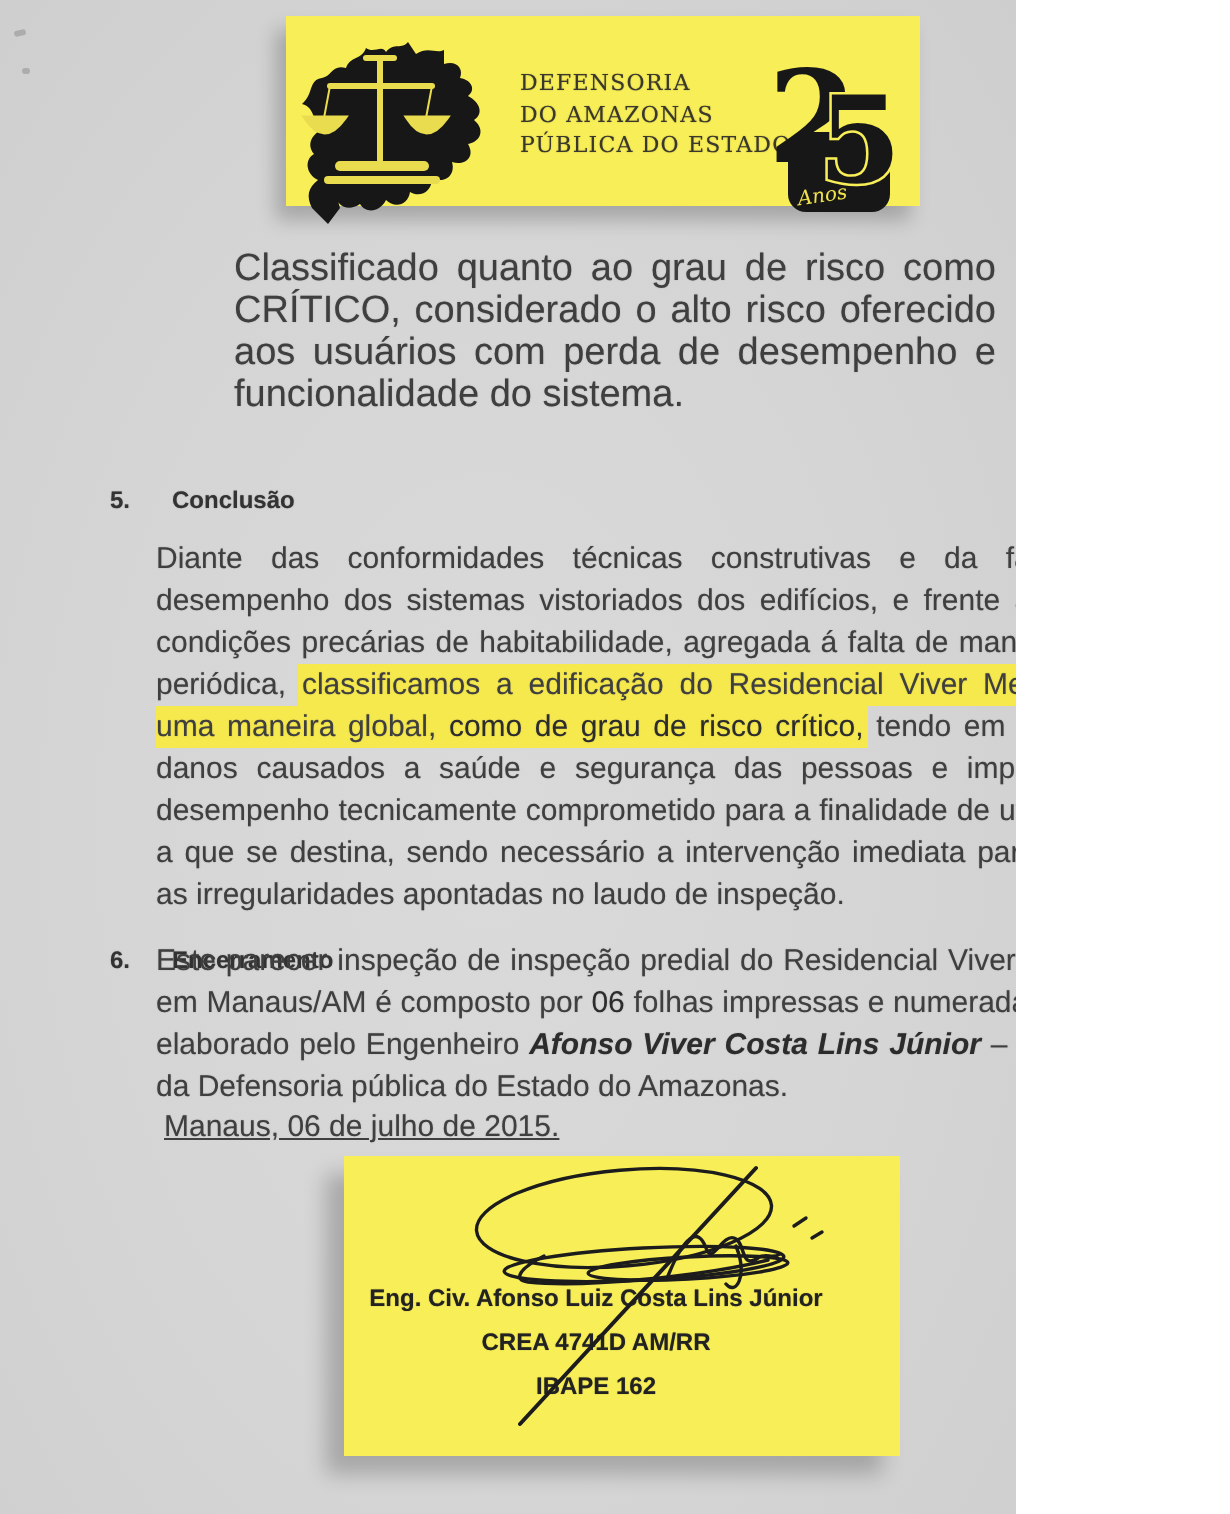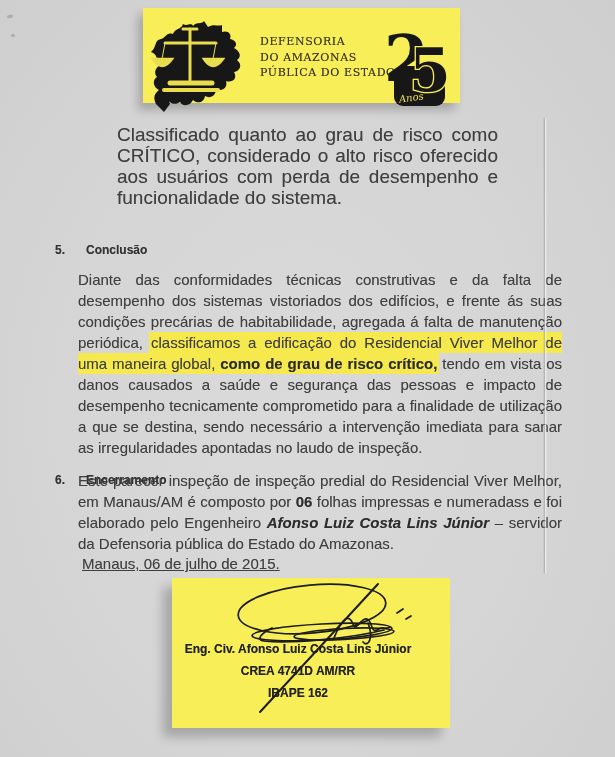--- a/index.html
+++ b/index.html
@@ -1,18 +1,18 @@
 <!DOCTYPE html>
 <html><head>
 <meta charset="utf-8">
 <style>
   html,body{margin:0;padding:0;}
   .stage{
     position:relative;
-    width:615px;height:757px;
+    width:508px;height:757px;
     overflow:hidden;
     background:
       radial-gradient(ellipse at 48% 55%, #dadada 0%, #d5d5d5 55%, #cecece 100%),
       #d5d5d5;
     font-family:"Liberation Sans", sans-serif;
     color:#3f3f3f;
   }
   
   .speck{position:absolute;background:#8f8f8f;border-radius:2px;opacity:.55;}
   .speck.s1{left:7px;top:15px;width:6px;height:3px;transform:rotate(-12deg);}
@@ -56,21 +56,21 @@
   .h5{top:243px;}
   .h6{top:473px;}
   .bodypara{
     position:absolute;left:78px;width:484px;margin:0;
     font-size:15px;line-height:21px;text-align:justify;
     text-shadow:0 0 .6px rgba(63,63,63,.4);
   }
   .p5{top:269px;}
   .p6{top:470px;}
   .hl{background:#f6e94e;box-shadow:0 0 0 2px #f6e94e;}
-  .b{font-weight:bold;color:#2c2c2c;}
+  .b{font-weight:normal;color:#2c2c2c;}
   .bi{font-weight:bold;font-style:italic;color:#2c2c2c;}
   .dateline{
     position:absolute;left:82px;top:555px;margin:0;
     font-size:15px;text-shadow:0 0 .6px rgba(63,63,63,.4);text-decoration:underline;
   }
 
   
   .sig-box{
     position:absolute;left:172px;top:578px;width:278px;height:150px;
     background:#f8ee58;
@@ -124,21 +124,21 @@
   <p class="intro">Classificado quanto ao grau de risco como CRÍTICO, considerado o alto risco oferecido aos usuários com perda de desempenho e funcionalidade do sistema.</p>
 
   <div class="heading h5">
     <span class="num">5.</span><span>Conclusão</span>
   </div>
   <p class="bodypara p5"><span>Diante das conformidades técnicas construtivas e da falta de desempenho dos sistemas vistoriados dos edifícios, e frente ás suas condições precárias de habitabilidade, agregada á falta de manutenção periódica, </span><span class="hl">classificamos a edificação do Residencial Viver Melhor de uma maneira global, </span><span class="hl b">como de grau de risco crítico,</span><span> tendo em vista os danos causados a saúde e segurança das pessoas e impacto de desempenho tecnicamente comprometido para a finalidade de utilização a que se destina, sendo necessário a intervenção imediata para sanar as irregularidades apontadas no laudo de inspeção.</span></p>
 
   <div class="heading h6">
     <span class="num">6.</span><span>Encerramento</span>
   </div>
-  <p class="bodypara p6"><span>Este parecer inspeção de inspeção predial do Residencial Viver Melhor, em Manaus/AM é composto por </span><span class="b">06</span><span> folhas impressas e numeradass e foi elaborado pelo Engenheiro </span><span class="bi">Afonso Luiz Costa Lins Júnior</span><span> – servidor da Defensoria pública do Estado do Amazonas.</span></p>
+  <p class="bodypara p6"><span>Este parecer inspeção de inspeção predial do Residencial Viver Melhor, em Manaus/AM é composto por </span><span class="b">06</span><span> folhas impressas e numeradass e foi elaborado pelo Engenheiro </span><span class="bi">Afonso Viver Costa Lins Júnior</span><span> – servidor da Defensoria pública do Estado do Amazonas.</span></p>
 
   <p class="dateline">Manaus, 06 de julho de 2015.</p>
 
   <div class="sig-box">
     <div class="sig-lines">
       <div>Eng. Civ. Afonso Luiz Costa Lins Júnior</div>
       <div>CREA 4741D AM/RR</div>
       <div>IBAPE 162</div>
     </div>
     <svg class="sig-svg" viewBox="0 0 278 150">

